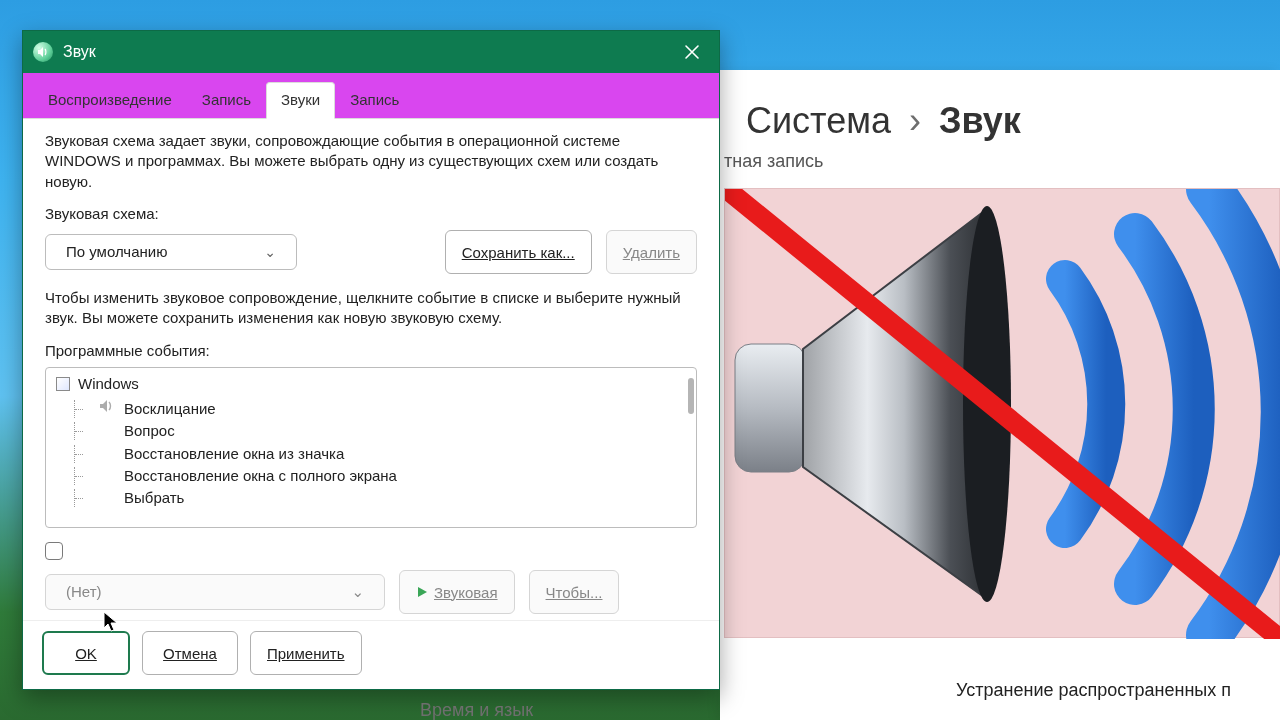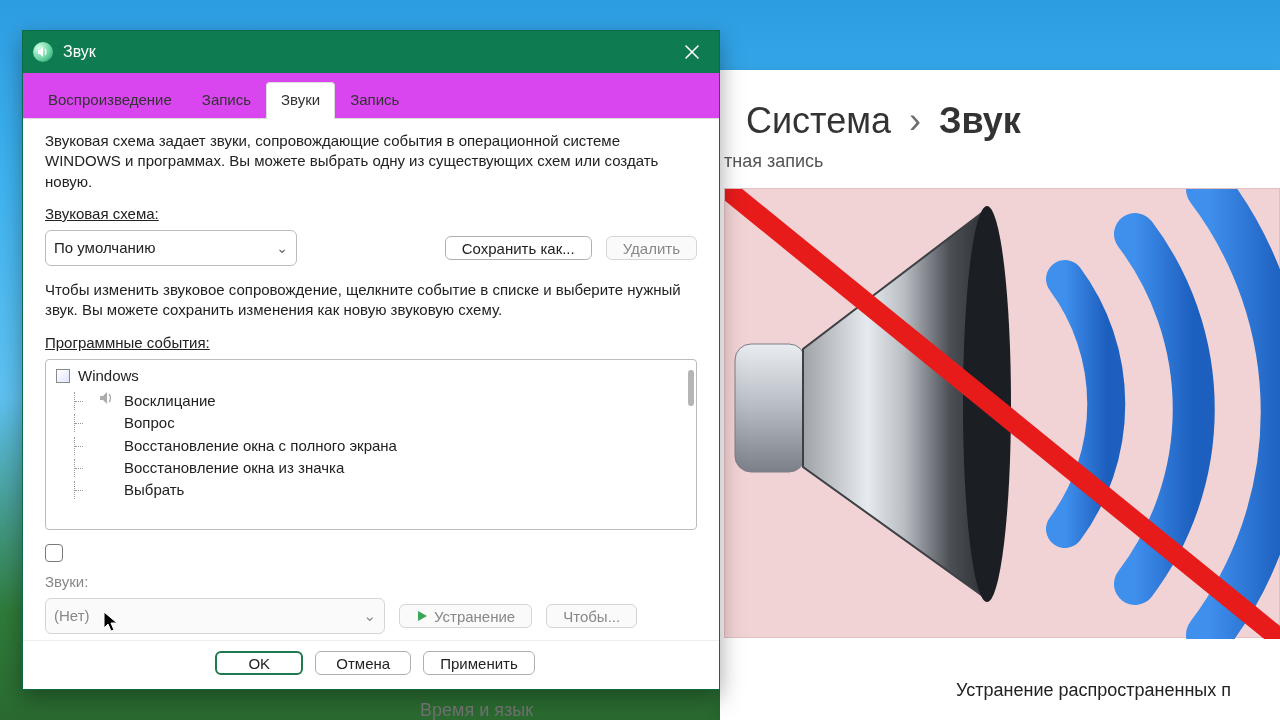--- a/index.html
+++ b/index.html
@@ -105,36 +105,36 @@
     border-top-left-radius:4px;border-top-right-radius:4px;
   }
   .client{
     flex:1;
     padding:10px 22px 6px 22px;
     display:flex;flex-direction:column;
     overflow:hidden;
     font-size:15px;line-height:1.35;
   }
   .para{margin:2px 0 10px 0;color:#222;}
-  .label{margin:2px 0 6px 0;text-decoration:underline;}
+  .label{margin:2px 0 6px 0;}
   .row{display:flex;align-items:center;gap:14px;}
   .scheme-row{margin-bottom:12px;}
   .select, .select-ghost{
     display:flex;align-items:center;justify-content:space-between;
-    height:36px;padding:0 8px;border:1px solid #bcbcbc;
+    height:36px;padding:0 20px;border:1px solid #bcbcbc;
     border-radius:6px;background:#fff;min-width:250px;
     cursor:pointer;
   }
   .select .chev{font-size:14px;color:#666;}
   .select-ghost{color:var(--text-dim);background:#fafafa;border-color:#d5d5d5;cursor:default;}
   .btn{
-    height:24px;padding:0 16px;border:1px solid #b0b0b0;
+    height:44px;padding:0 16px;border:1px solid #b0b0b0;
     border-radius:6px;background:#fff;cursor:pointer;
     font-size:15px;color:#222;
-    display:flex;align-items:center;gap:6px;
+    display:flex;align-items:center;gap:6px;text-decoration:underline;
   }
   .btn.primary{border:2px solid #1e7a4e;}
   .btn.disabled{color:var(--text-dim);border-color:#d5d5d5;background:#fafafa;cursor:default;}
   .push-right{margin-left:auto;}
   .listbox{
     border:1px solid #bcbcbc;border-radius:4px;
     background:#fff;
     height:181px;
     padding:6px 4px 6px 10px;
     overflow:hidden;
@@ -157,22 +157,22 @@
   .checkbox-row{display:flex;align-items:center;gap:10px;margin:14px 0 4px 0;}
   .chk{
     width:18px;height:18px;border:1.5px solid #7a7a7a;border-radius:4px;background:#fff;
   }
   .cursor{
     position:absolute;left:80px;top:580px;width:18px;height:22px;pointer-events:none;
   }
   .ghost-label{color:var(--text-dim);margin-top:6px;}
   .sounds-row{margin-top:6px;}
   .footer-row{
-    display:flex;justify-content:center;gap:12px;
-    padding:10px 20px 14px 28px;
+    display:flex;justify-content:flex-start;gap:12px;
+    padding:10px 20px 14px 19px;
     border-top:1px solid #eee;
     background:#fff;
   }
   
   .under-window{
     position:absolute;left:420px;top:700px;color:#6e6e6e;font-size:18px;
   }
 </style>
 </head>
 <body>
@@ -278,51 +278,50 @@
             <span>Восклицание</span>
           </div>
           <div class="tree-item">
             <span class="guide"></span>
             <span style="width: 16px;"></span>
             <span>Вопрос</span>
           </div>
           <div class="tree-item">
             <span class="guide"></span>
             <span style="width: 16px;"></span>
+            <span>Восстановление окна из значка</span>
+          </div>
+          <div class="tree-item">
+            <span class="guide"></span>
+            <span style="width: 16px;"></span>
             <span>Восстановление окна с полного экрана</span>
-          </div>
-          <div class="tree-item">
-            <span class="guide"></span>
-            <span style="width: 16px;"></span>
-            <span>Восстановление окна из значка</span>
           </div>
           <div class="tree-item">
             <span class="guide"></span>
             <span style="width: 16px;"></span>
             <span>Выбрать</span>
           </div>
         </div>
       <div class="scroll-ind"></div>
     </div>
 
     <div class="checkbox-row">
       <span class="chk"></span>
     </div>
 
-    <div class="ghost-label">Звуки:</div>
     <div class="row sounds-row">
       <div class="select-ghost" style="flex:0 0 340px;">
         <span>(Нет)</span>
         <span class="chev">⌄</span>
       </div>
       <button class="btn disabled">
         <svg width="12" height="12" viewBox="0 0 12 12">
             <path d="M2 1l9 5-9 5z" fill="#3aa657"></path>
           </svg>
-        <span>Устранение</span>
+        <span>Звуковая</span>
       </button>
       <button class="btn disabled">Чтобы...</button>
     </div>
   </div>
 
   <div class="footer-row">
     <button class="btn primary" style="min-width:88px;justify-content:center;">OK</button>
     <button class="btn" style="min-width:96px;justify-content:center;">Отмена</button>
     <button class="btn" style="min-width:110px;justify-content:center;">Применить</button>
   </div>

